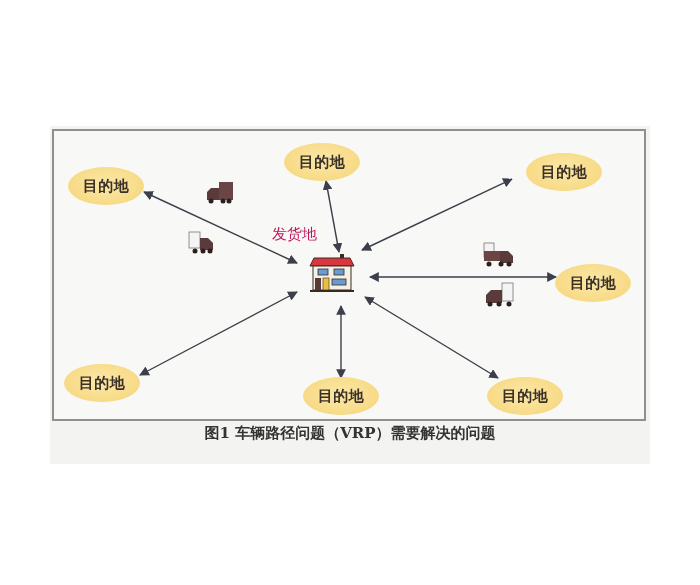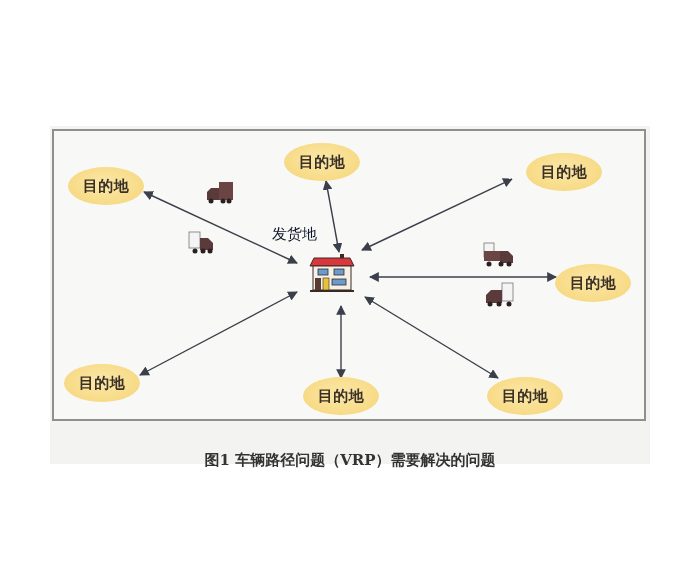--- a/index.html
+++ b/index.html
@@ -1,22 +1,22 @@
 <!DOCTYPE html>
 <html><head>
 <meta charset="utf-8">
 <style>
   html,body{margin:0;padding:0;background:#ffffff;}
   body{width:700px;height:585px;position:relative;overflow:hidden;font-family:"DejaVu Sans",sans-serif;}
   .figure{position:absolute;left:50px;top:126px;width:600px;height:338px;background:#f3f3f1;}
   .frame{position:absolute;left:52px;top:129px;width:594px;height:292px;border:2px solid #8e908d;background:#f8f8f6;box-sizing:border-box;}
   svg.canvas{position:absolute;left:0;top:0;width:700px;height:585px;}
   .node{position:absolute;width:76px;height:38px;border-radius:50%;background:radial-gradient(ellipse at 50% 45%,#fbe8a9 0%,#f7da85 70%,#f2cf70 100%);display:flex;align-items:center;justify-content:center;font-size:15px;color:#3a3026;font-weight:bold;letter-spacing:0.5px;}
-  .origin-label{position:absolute;left:272px;top:225px;font-family:"DejaVu Serif",serif;font-size:15px;color:#0f172a;}
-  .caption{position:absolute;left:50px;top:451px;width:600px;text-align:center;font-family:"DejaVu Serif",serif;font-size:15px;font-weight:bold;color:#333;}
+  .origin-label{position:absolute;left:272px;top:225px;font-family:"DejaVu Serif",serif;font-size:15px;color:#be185d;}
+  .caption{position:absolute;left:50px;top:424px;width:600px;text-align:center;font-family:"DejaVu Serif",serif;font-size:15px;font-weight:bold;color:#333;}
 </style>
 </head>
 <body>
 
 <div class="figure"></div>
 <div class="frame"></div>
 
 <svg class="canvas" viewBox="0 0 700 585">
   <defs>
     <marker id="ah" viewBox="0 0 10 10" refX="9" refY="5" markerWidth="7" markerHeight="7" orient="auto-start-reverse">

